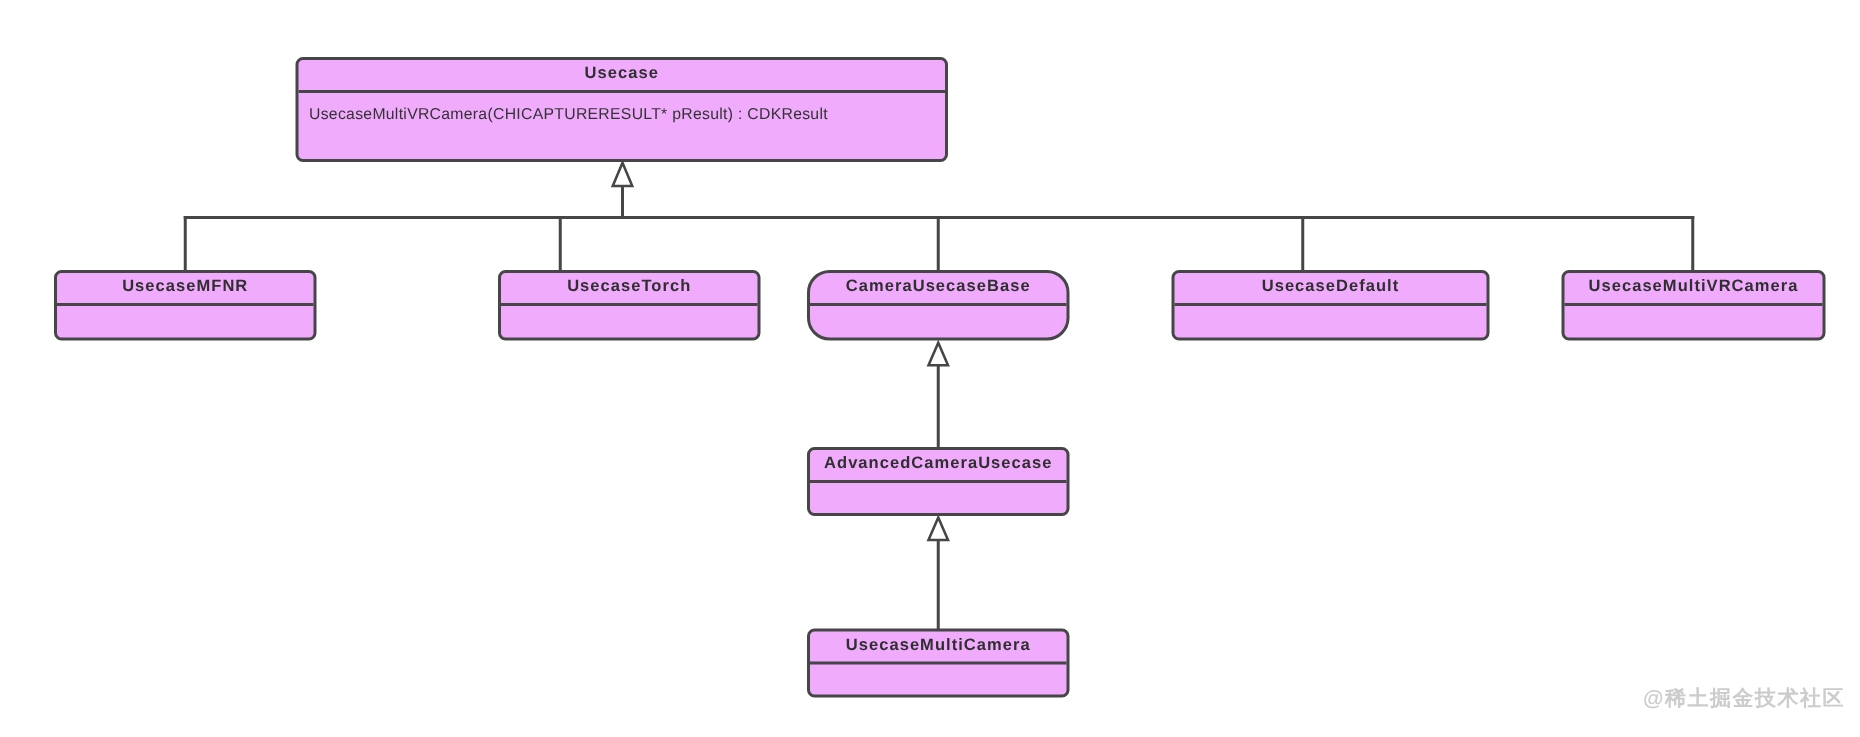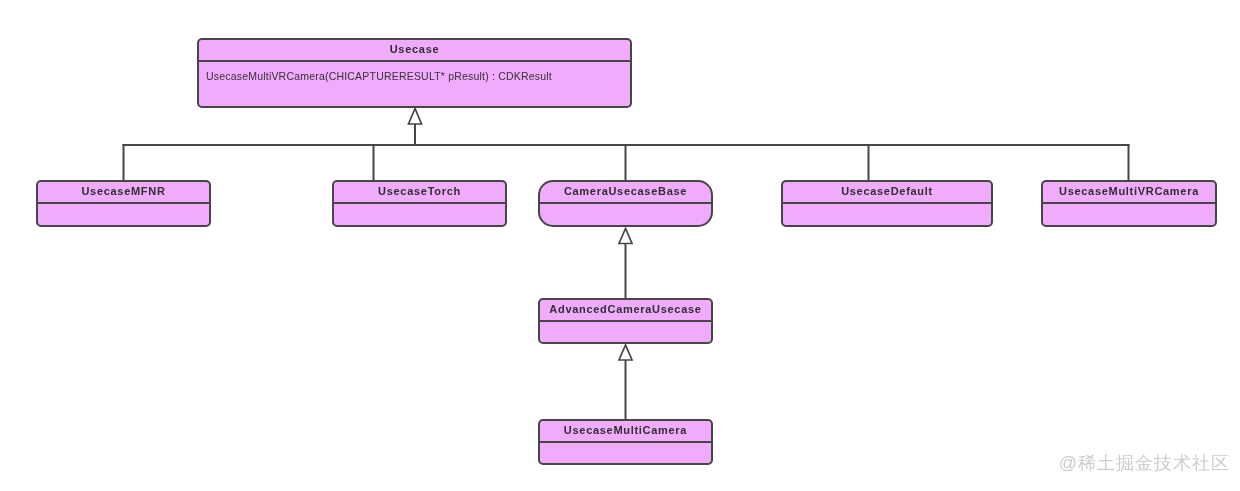--- a/index.html
+++ b/index.html
@@ -54,24 +54,25 @@
     letter-spacing: 0.2px;
     color: #333333;
   }
   .method-line {
     white-space: nowrap;
   }
   .watermark {
     position: absolute;
     right: 10px;
     bottom: 16px;
-    font-size: 18px;
+    font-size: 14px;
     letter-spacing: 1px;
     color: #cccccc;
     white-space: nowrap;
+    font-weight: bold;
   }
 </style>
 </head>
 <body>
 
 <div class="canvas">
 
   <svg class="connectors" viewBox="0 0 1240 491" xmlns="http://www.w3.org/2000/svg">
 
     <polygon points="415,108.5 408.5,124 421.5,124" fill="#ffffff" stroke="#464646" stroke-width="1.7"></polygon>

